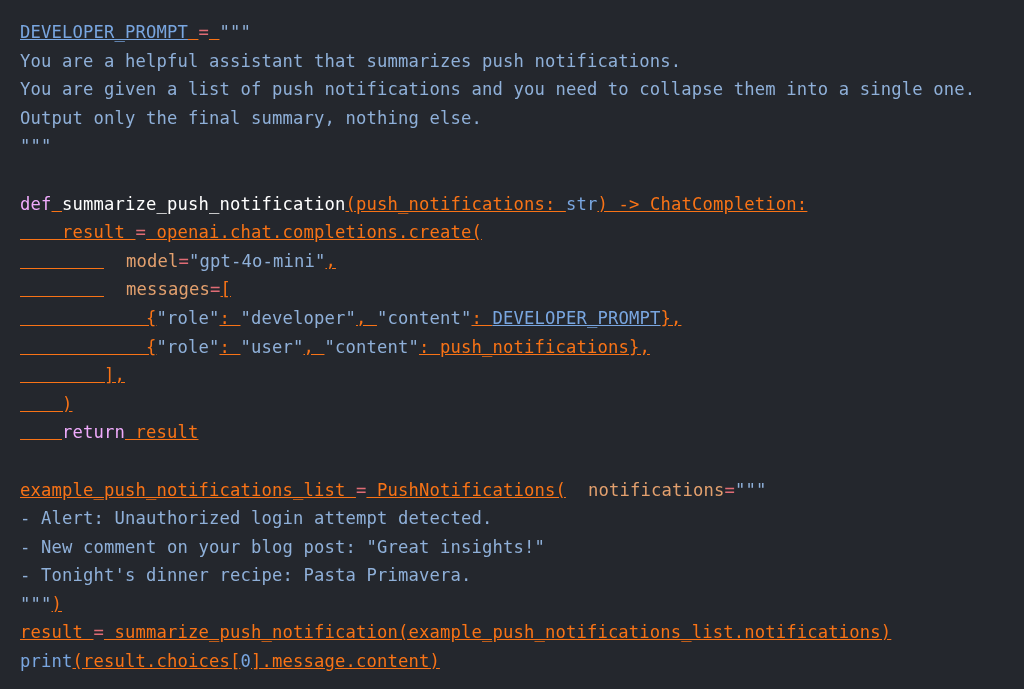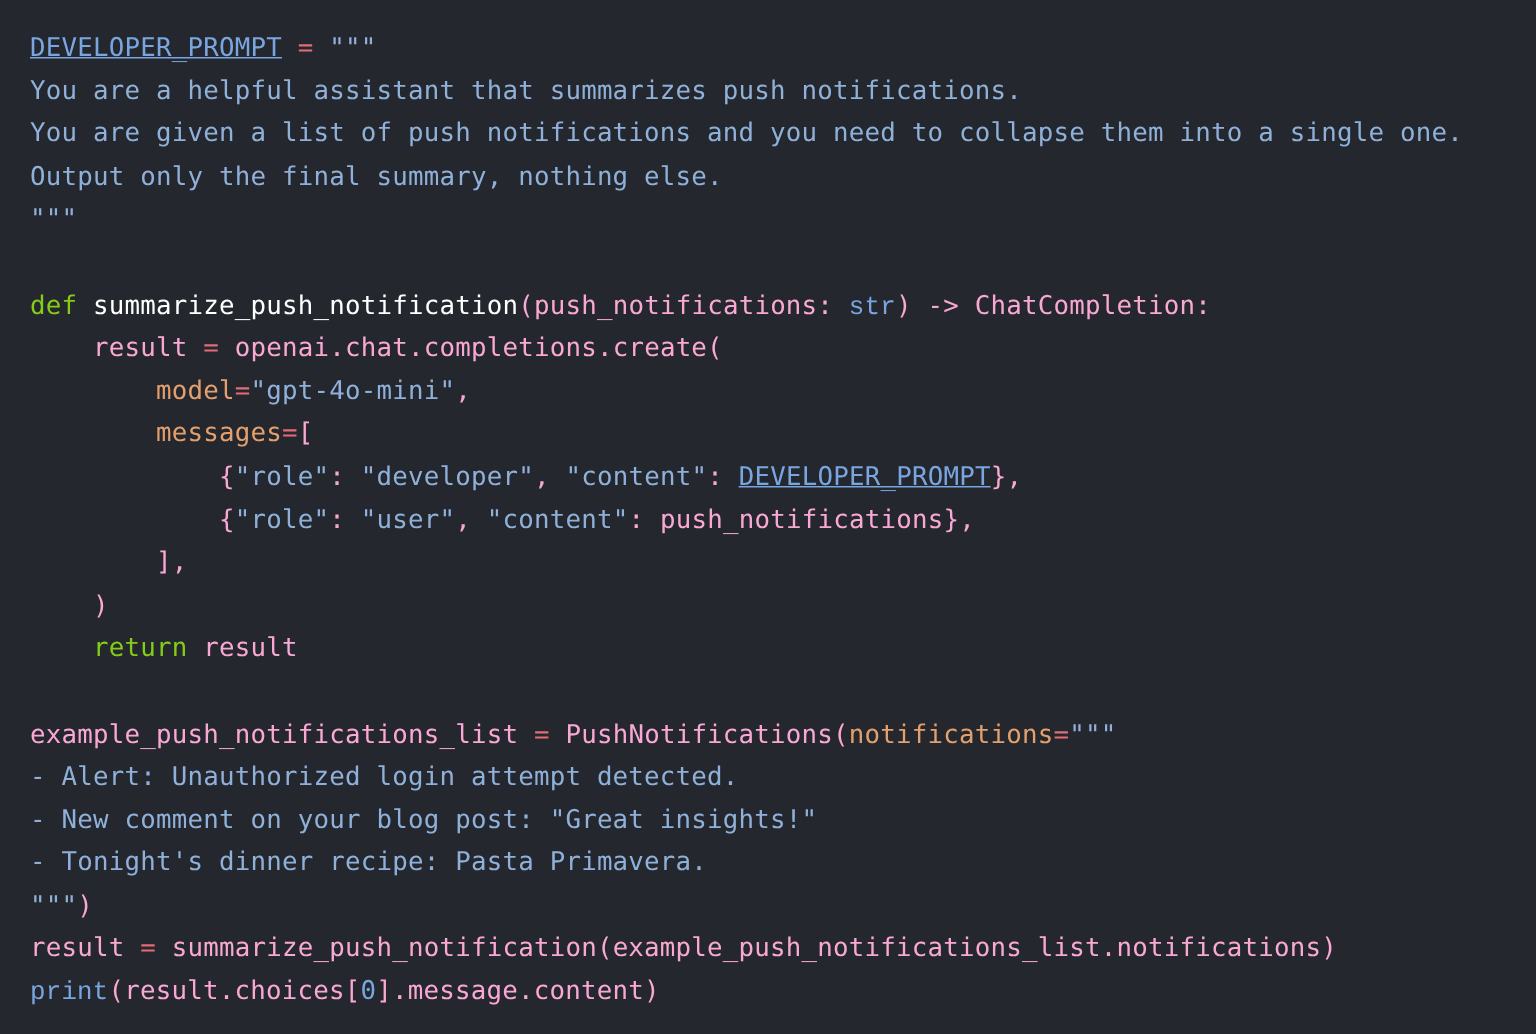--- a/index.html
+++ b/index.html
@@ -21,28 +21,28 @@
   .code {
     margin: 0;
     font-family: "DejaVu Sans Mono", "Liberation Mono", monospace;
     font-size: 17.2px;
     line-height: 28.6px;
     color: #c9ccd1;
     white-space: pre;
     letter-spacing: 0.15px;
   }
   .line { display: block; height: 28.6px; }
-  .t-plain   { color: #f9a8d4; }
+  .t-plain   { color: #f97316; text-decoration: underline; }
   .t-str     { color: #8fb0d9; }
   .t-const   { color: #79a6e0; text-decoration: underline; }
   .t-op      { color: #e06c75; }
-  .t-kw      { color: #84cc16; margin-top: 48px; }
+  .t-kw      { color: #f0abfc; margin-top: 48px; }
   .t-fn      { color: #ffffff; }
-  .t-kwarg   { color: #e3a06e; }
-  .t-builtin { color: #79a6e0; font-family: Liberation Mono, monospace; }
+  .t-kwarg   { color: #e3a06e; margin-left: 22px; }
+  .t-builtin { color: #79a6e0; }
   .t-num     { color: #79a6e0; }
 </style>
 </head>
 <body>
 
 <div class="editor">
   <pre class="code" id="code"><span class="line"><span class="t-const">DEVELOPER_PROMPT</span><span class="t-plain"> </span><span class="t-op">=</span><span class="t-plain"> </span><span class="t-str">"""</span></span><span class="line"><span class="t-str">You are a helpful assistant that summarizes push notifications.</span></span><span class="line"><span class="t-str">You are given a list of push notifications and you need to collapse them into a single one.</span></span><span class="line"><span class="t-str">Output only the final summary, nothing else.</span></span><span class="line"><span class="t-str">"""</span></span><span class="line"> </span><span class="line"><span class="t-kw">def</span><span class="t-plain"> </span><span class="t-fn">summarize_push_notification</span><span class="t-plain">(push_notifications: </span><span class="t-builtin">str</span><span class="t-plain">) -&gt; ChatCompletion:</span></span><span class="line"><span class="t-plain">    result </span><span class="t-op">=</span><span class="t-plain"> openai.chat.completions.create(</span></span><span class="line"><span class="t-plain">        </span><span class="t-kwarg">model</span><span class="t-op">=</span><span class="t-str">"gpt-4o-mini"</span><span class="t-plain">,</span></span><span class="line"><span class="t-plain">        </span><span class="t-kwarg">messages</span><span class="t-op">=</span><span class="t-plain">[</span></span><span class="line"><span class="t-plain">            {</span><span class="t-str">"role"</span><span class="t-plain">: </span><span class="t-str">"developer"</span><span class="t-plain">, </span><span class="t-str">"content"</span><span class="t-plain">: </span><span class="t-const">DEVELOPER_PROMPT</span><span class="t-plain">},</span></span><span class="line"><span class="t-plain">            {</span><span class="t-str">"role"</span><span class="t-plain">: </span><span class="t-str">"user"</span><span class="t-plain">, </span><span class="t-str">"content"</span><span class="t-plain">: push_notifications},</span></span><span class="line"><span class="t-plain">        ],</span></span><span class="line"><span class="t-plain">    )</span></span><span class="line"><span class="t-plain">    </span><span class="t-kw">return</span><span class="t-plain"> result</span></span><span class="line"> </span><span class="line"><span class="t-plain">example_push_notifications_list </span><span class="t-op">=</span><span class="t-plain"> PushNotifications(</span><span class="t-kwarg">notifications</span><span class="t-op">=</span><span class="t-str">"""</span></span><span class="line"><span class="t-str">- Alert: Unauthorized login attempt detected.</span></span><span class="line"><span class="t-str">- New comment on your blog post: "Great insights!"</span></span><span class="line"><span class="t-str">- Tonight's dinner recipe: Pasta Primavera.</span></span><span class="line"><span class="t-str">"""</span><span class="t-plain">)</span></span><span class="line"><span class="t-plain">result </span><span class="t-op">=</span><span class="t-plain"> summarize_push_notification(example_push_notifications_list.notifications)</span></span><span class="line"><span class="t-builtin">print</span><span class="t-plain">(result.choices[</span><span class="t-num">0</span><span class="t-plain">].message.content)</span></span></pre>
 </div>
 
 </body></html>

